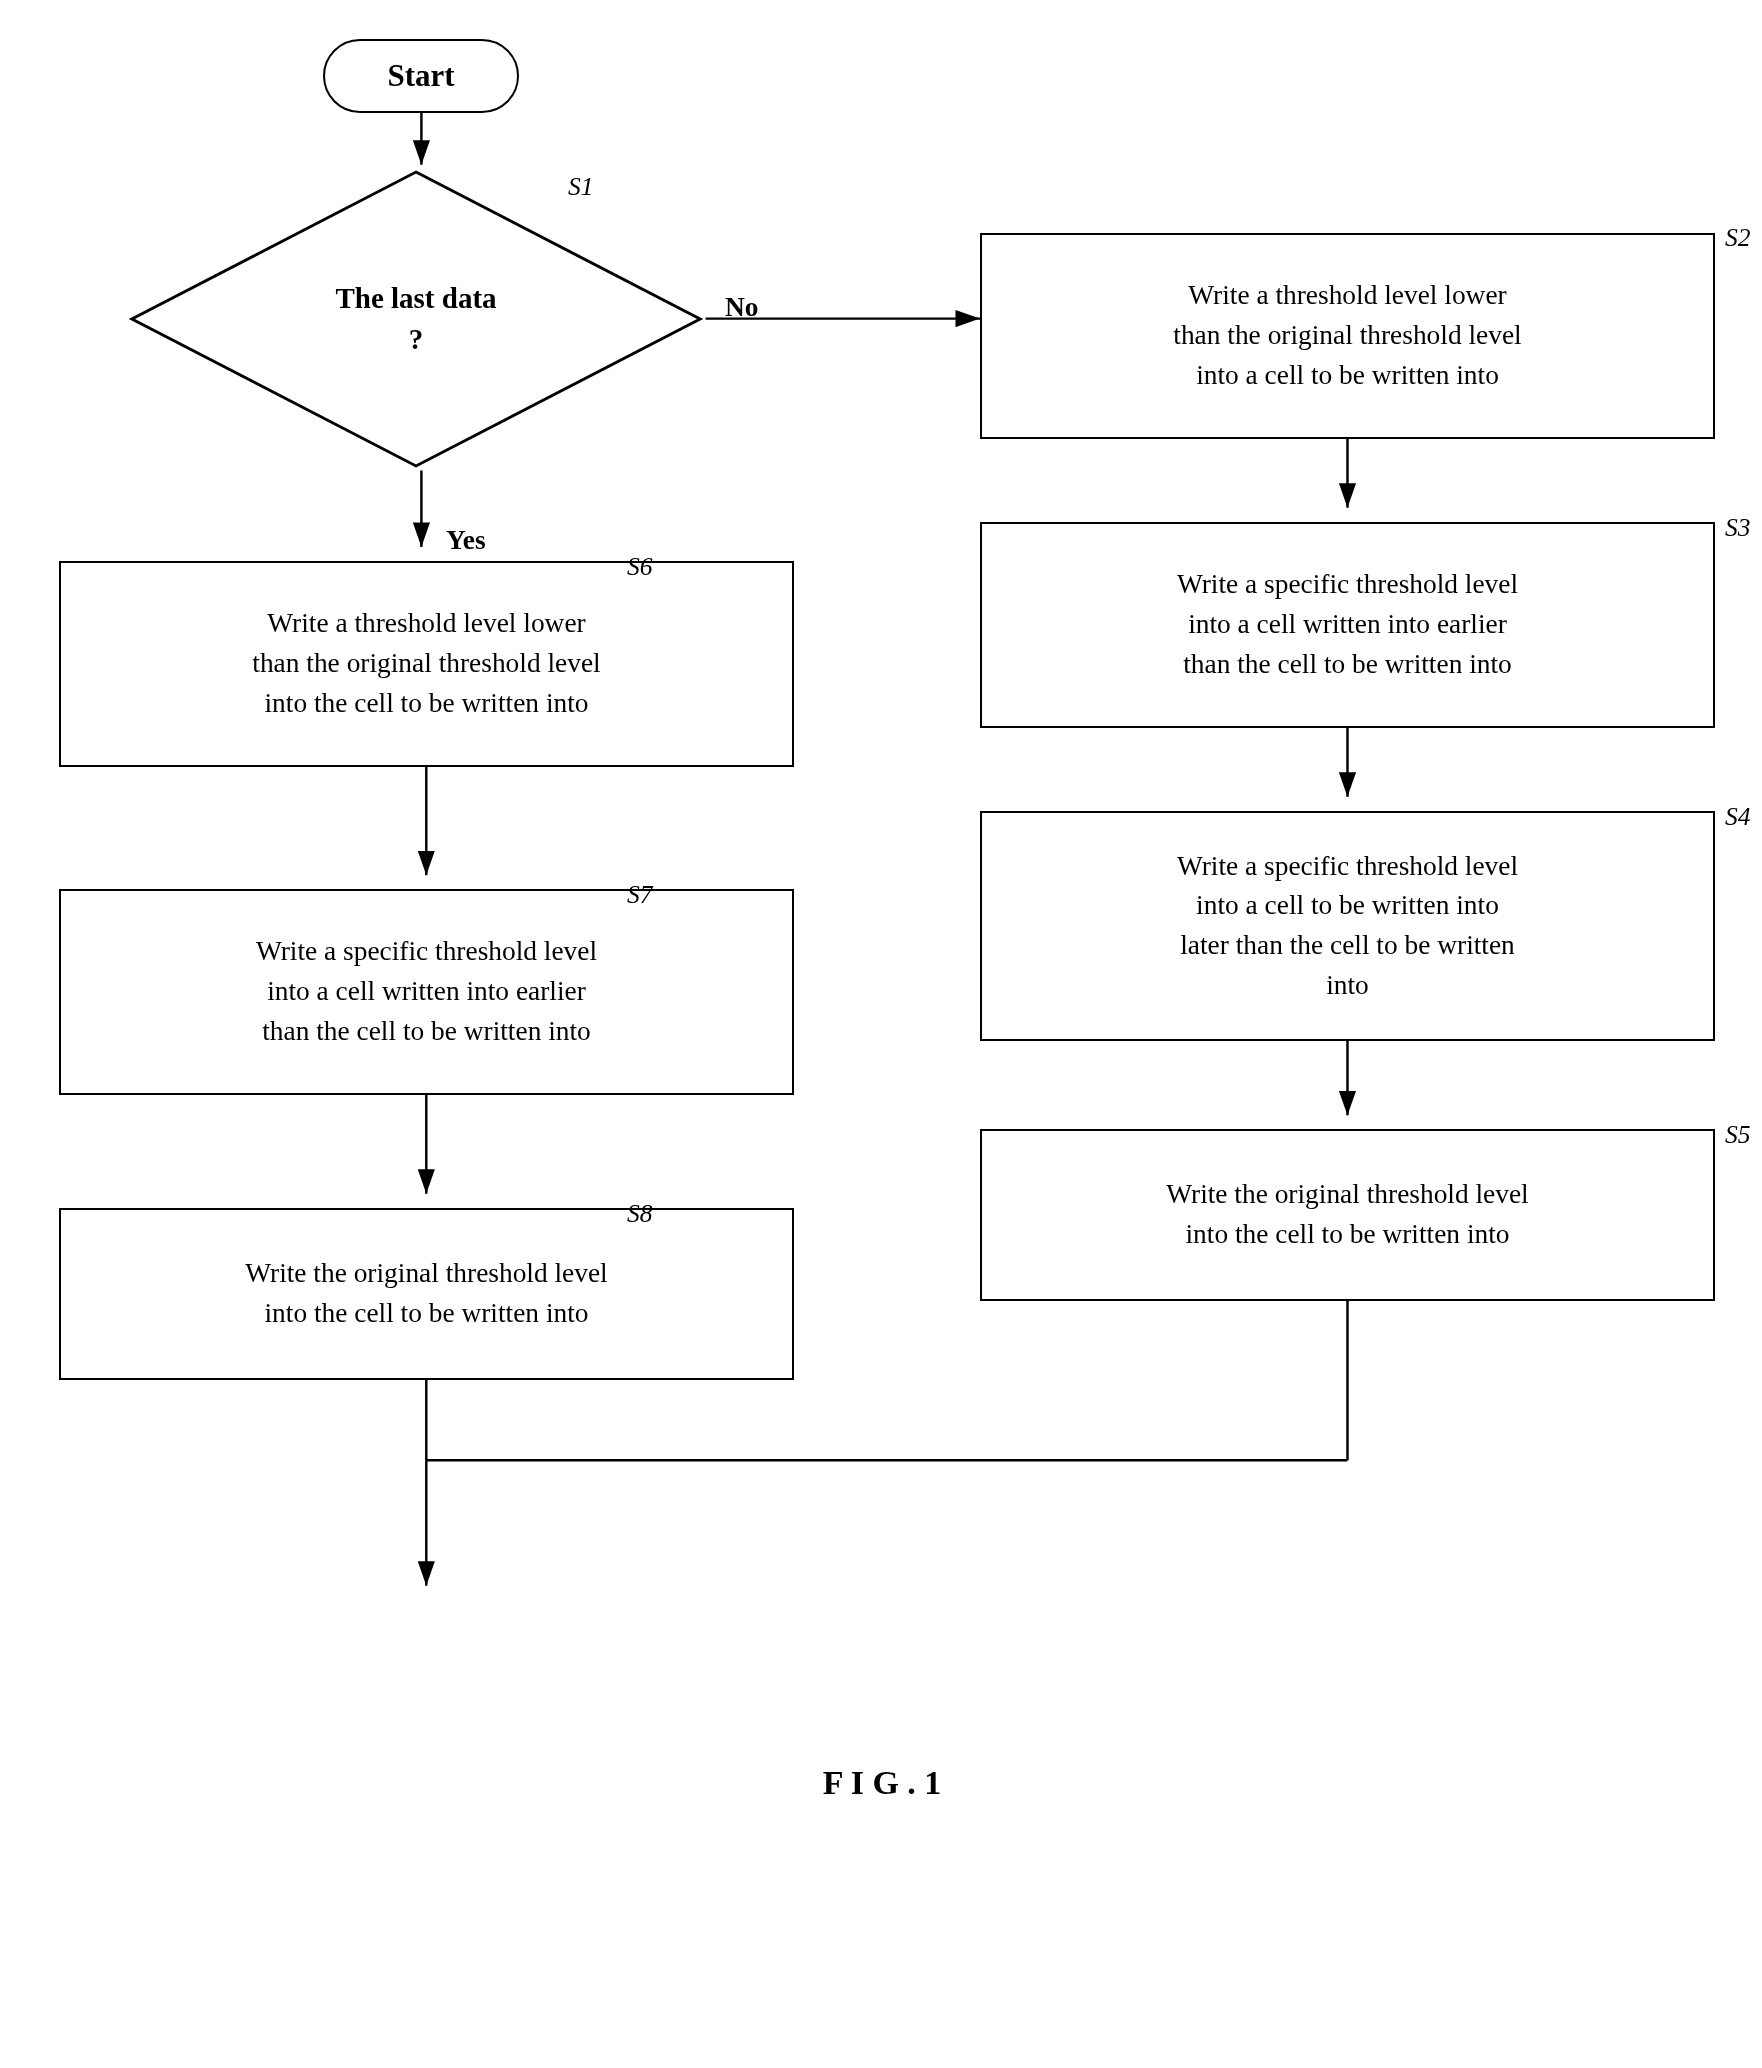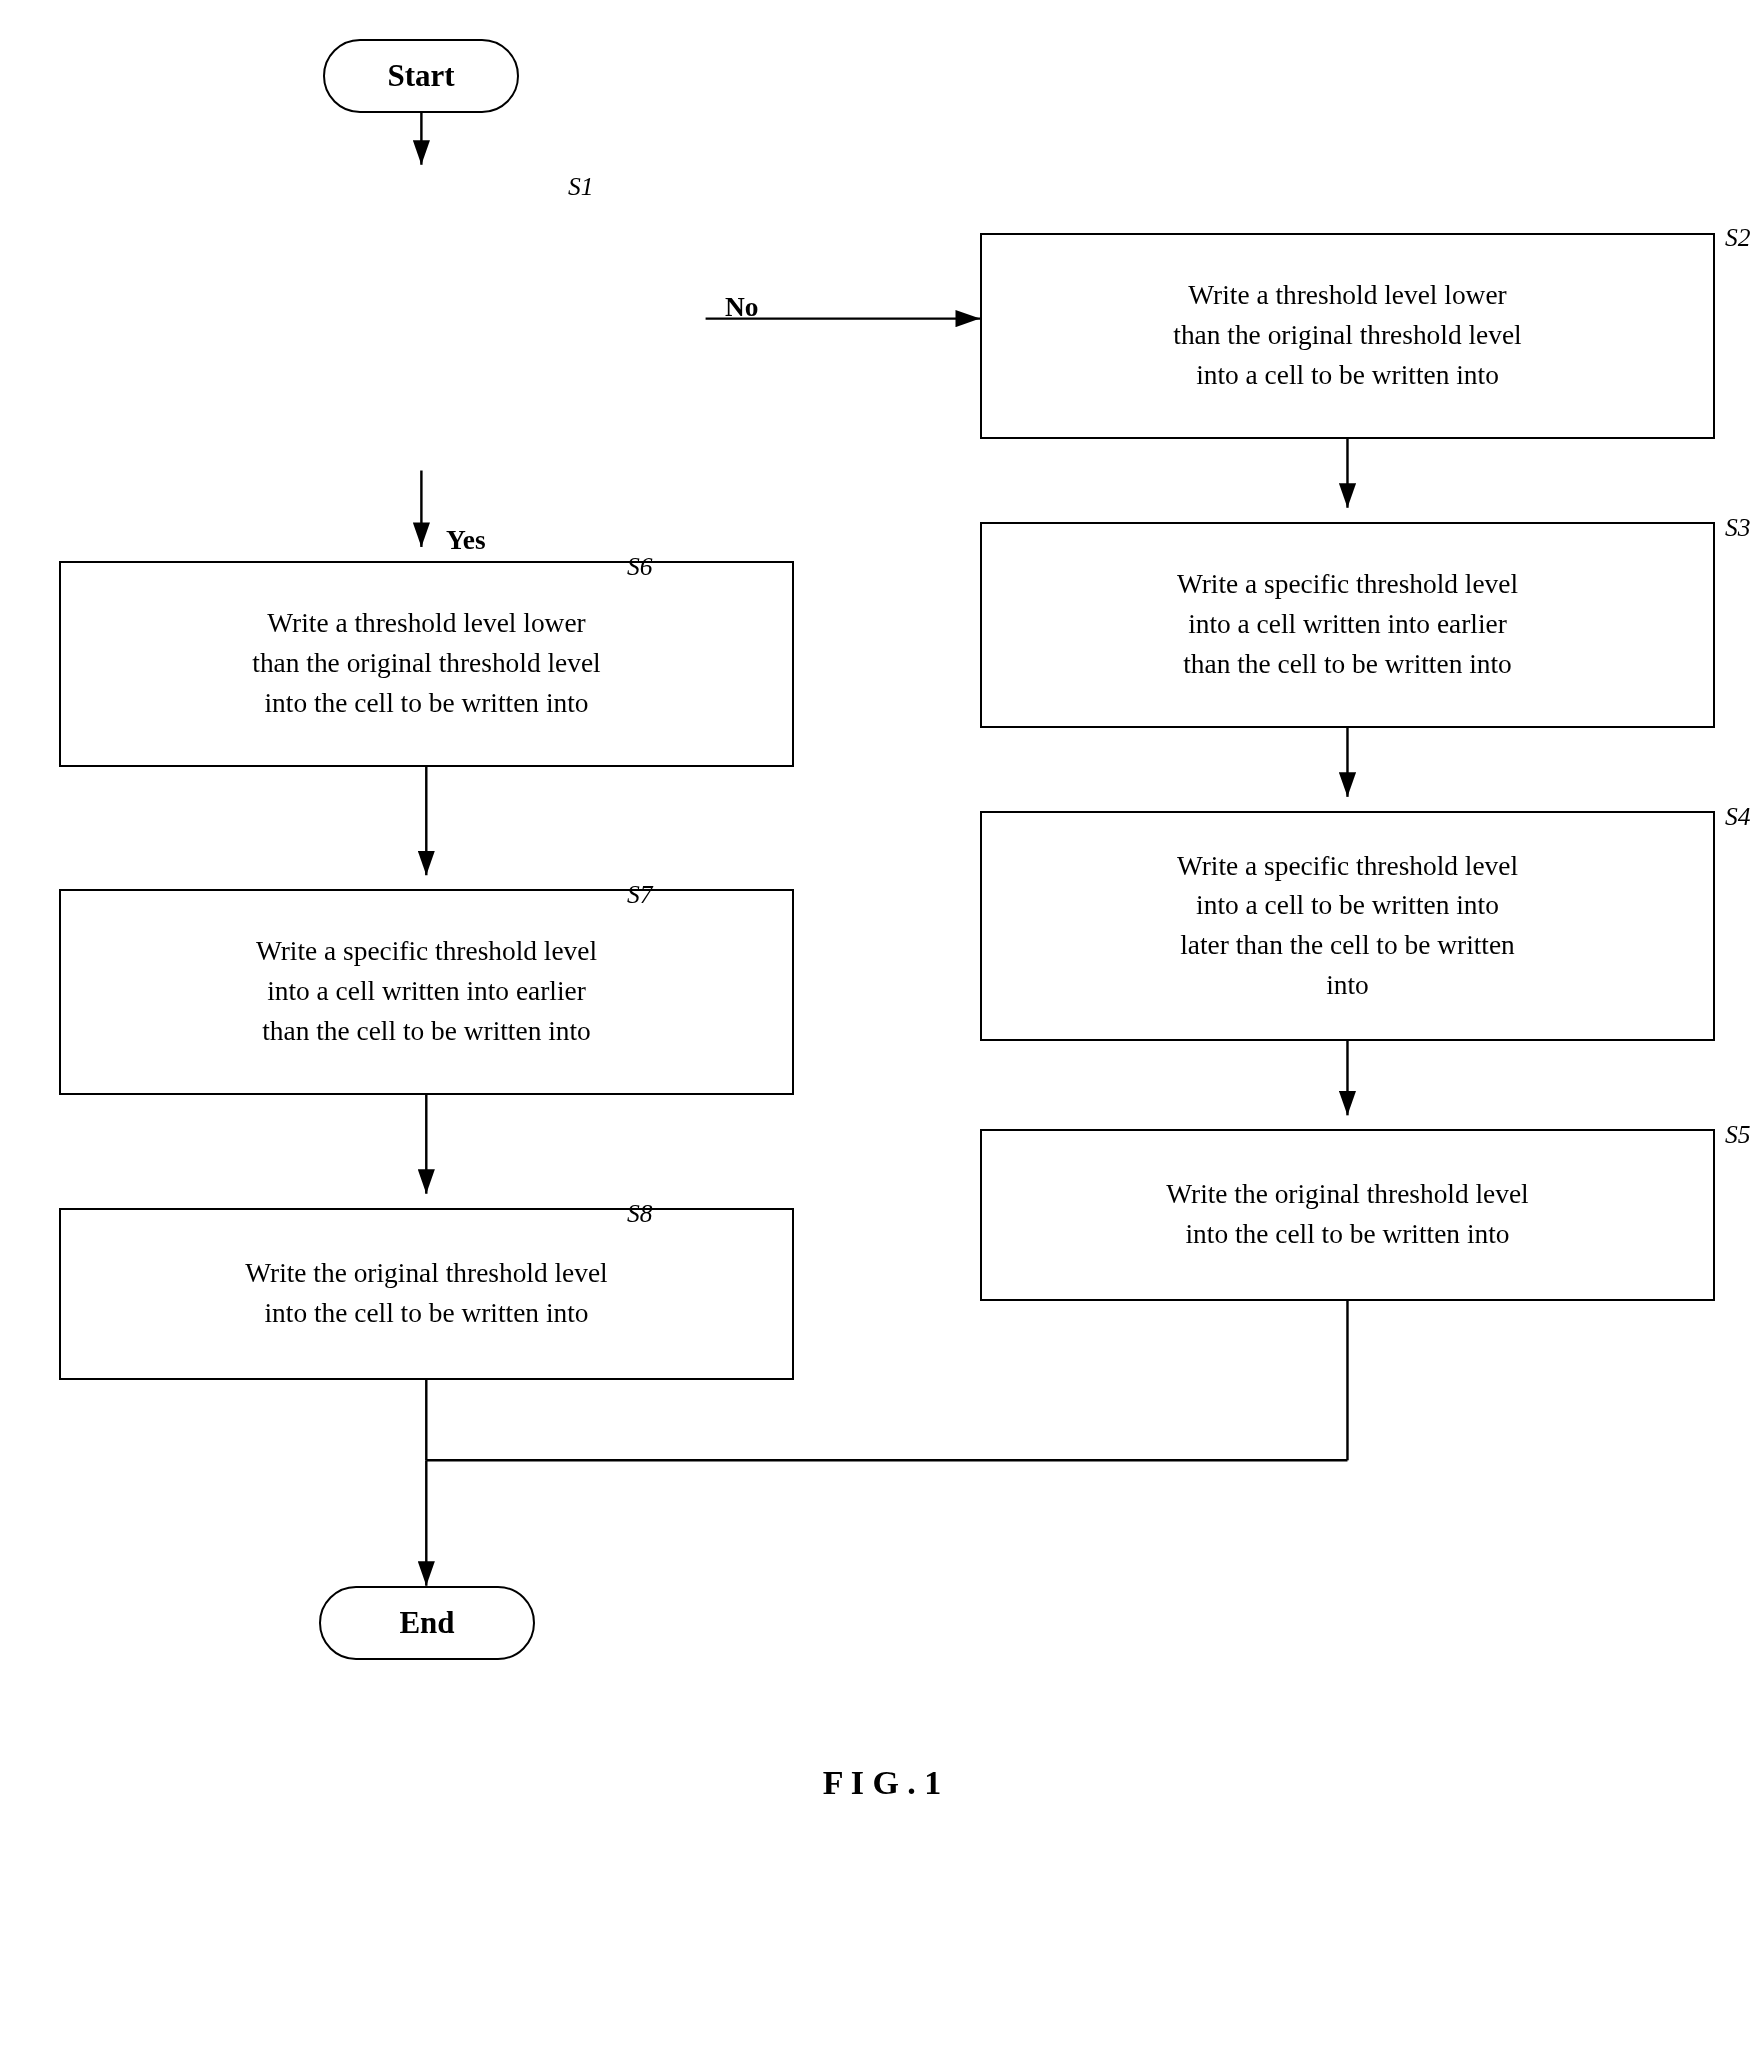--- a/index.html
+++ b/index.html
@@ -130,20 +130,26 @@
     <line x1="435" y1="1490" x2="1375" y2="1490" stroke="#000" stroke-width="2.5"></line>
 
     <line x1="435" y1="1490" x2="435" y2="1618" stroke="#000" stroke-width="2.5" marker-end="url(#arrowhead)"></line>
 
   </svg>
 
   <div class="shape rounded-rect" style="left:323px; top:39px; width:196px; height:74px;">
     <span>Start</span>
   </div>
 
+  <div class="diamond-wrapper" style="left:127px; top:167px; width:578px; height:304px;">
+    <svg class="diamond-svg" width="578" height="304" xmlns="http://www.w3.org/2000/svg" viewBox="0 0 590 310">
+      <polygon points="295,5 585,155 295,305 5,155" fill="white" stroke="black" stroke-width="3"></polygon>
+    </svg>
+    <div class="diamond-text">The last data<br>?</div>
+  </div>
 
   <div class="step-label" style="left:568px; top:172px;">S1</div>
 
   <div class="yes-label" style="left:446px; top:478px;">Yes</div>
 
   <div class="no-label" style="left:725px; top:292px;">No</div>
 
   <div class="shape process-box" style="left:980px; top:221px; width:735px; height:206px;">
     <span>Write a threshold level lower<br>than the original threshold level<br>into a cell to be written into</span>
   </div>
@@ -172,20 +178,17 @@
   <div class="shape process-box" style="left:59px; top:877px; width:735px; height:206px;">
     <span>Write a specific threshold level<br>into a cell written into earlier<br>than the cell to be written into</span>
   </div>
   <div class="step-label" style="left:627px; top:880px;">S7</div>
 
   <div class="shape process-box" style="left:59px; top:1196px; width:735px; height:172px;">
     <span>Write the original threshold level<br>into the cell to be written into</span>
   </div>
   <div class="step-label" style="left:627px; top:1199px;">S8</div>
 
-  <div class="shape rounded-rect" style="left:319px; top:1586px; width:216px; height:74px;">
-    <span>End</span>
-  </div>
 
   <div class="fig-label" style="left:588px; top:1764px; width:588px;">F I G . 1</div>
 
 </div>
 
 
 </body></html>

